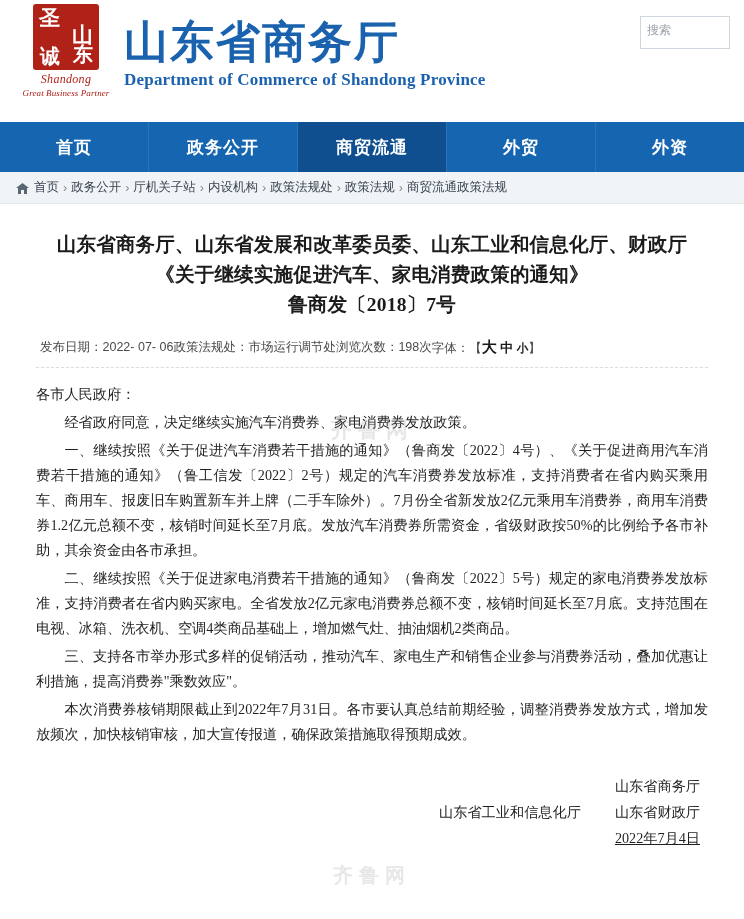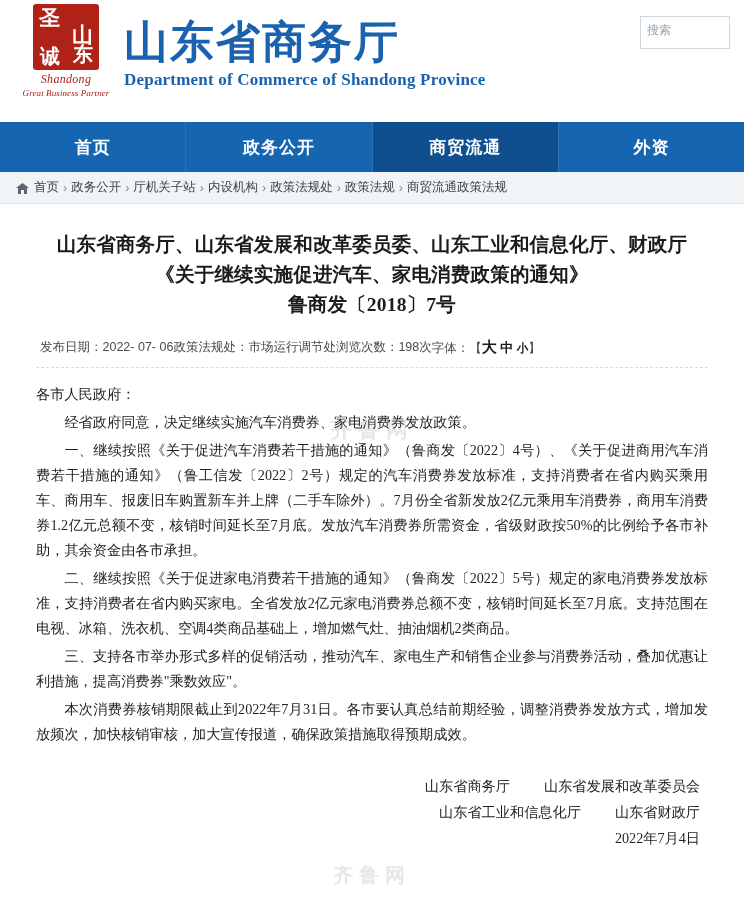--- a/index.html
+++ b/index.html
@@ -215,20 +215,21 @@
   }
   .sign-row {
     display: flex;
     justify-content: flex-end;
     gap: 34px;
     padding-right: 8px;
   }
   .sign-row.single {
     justify-content: flex-end;
     padding-right: 8px;
+    text-decoration: underline;
   }
 
   
   .watermark {
     position: absolute;
     left: 0; right: 0;
     pointer-events: none;
     text-align: center;
     color: rgba(120,120,120,0.18);
     font-family: "Liberation Serif", serif;
@@ -259,20 +260,21 @@
     <div class="org-en">Department of Commerce of Shandong Province</div>
   </div>
 
   <div class="search-box" title="搜索">搜索</div>
 </div>
 
 <div class="nav">
   <div class="nav-item">首页</div>
   <div class="nav-item">政务公开</div>
   <div class="nav-item active">商贸流通</div>
+  <div class="nav-item">外贸</div>
   <div class="nav-item">外资</div>
 </div>
 
 <div class="crumb">
   <span class="home-ico">
     <svg width="13" height="11" viewBox="0 0 13 11">
         <path d="M6.5 0L0 5h2v6h3V7h3v4h3V5h2z" fill="#5a6673"></path>
       </svg>
   </span>
   <a href="#">首页</a>
@@ -320,21 +322,20 @@
     <p class="p-indent">经省政府同意，决定继续实施汽车消费券、家电消费券发放政策。</p>
     <p class="p-indent">一、继续按照《关于促进汽车消费若干措施的通知》（鲁商发〔2022〕4号）、《关于促进商用汽车消费若干措施的通知》（鲁工信发〔2022〕2号）规定的汽车消费券发放标准，支持消费者在省内购买乘用车、商用车、报废旧车购置新车并上牌（二手车除外）。7月份全省新发放2亿元乘用车消费券，商用车消费券1.2亿元总额不变，核销时间延长至7月底。发放汽车消费券所需资金，省级财政按50%的比例给予各市补助，其余资金由各市承担。</p>
     <p class="p-indent">二、继续按照《关于促进家电消费若干措施的通知》（鲁商发〔2022〕5号）规定的家电消费券发放标准，支持消费者在省内购买家电。全省发放2亿元家电消费券总额不变，核销时间延长至7月底。支持范围在电视、冰箱、洗衣机、空调4类商品基础上，增加燃气灶、抽油烟机2类商品。</p>
     <p class="p-indent">三、支持各市举办形式多样的促销活动，推动汽车、家电生产和销售企业参与消费券活动，叠加优惠让利措施，提高消费券"乘数效应"。</p>
     <p class="p-indent">本次消费券核销期限截止到2022年7月31日。各市要认真总结前期经验，调整消费券发放方式，增加发放频次，加快核销审核，加大宣传报道，确保政策措施取得预期成效。</p>
   </div>
 
   <div class="sign">
     <div class="sign-row">
       <span>山东省商务厅</span>
-      <span>山东省发展和改革委员会</span>
     </div>
     <div class="sign-row">
       <span>山东省工业和信息化厅</span>
       <span>山东省财政厅</span>
     </div>
     <div class="sign-row single">
       <span>2022年7月4日</span>
     </div>
   </div>
 </div>

